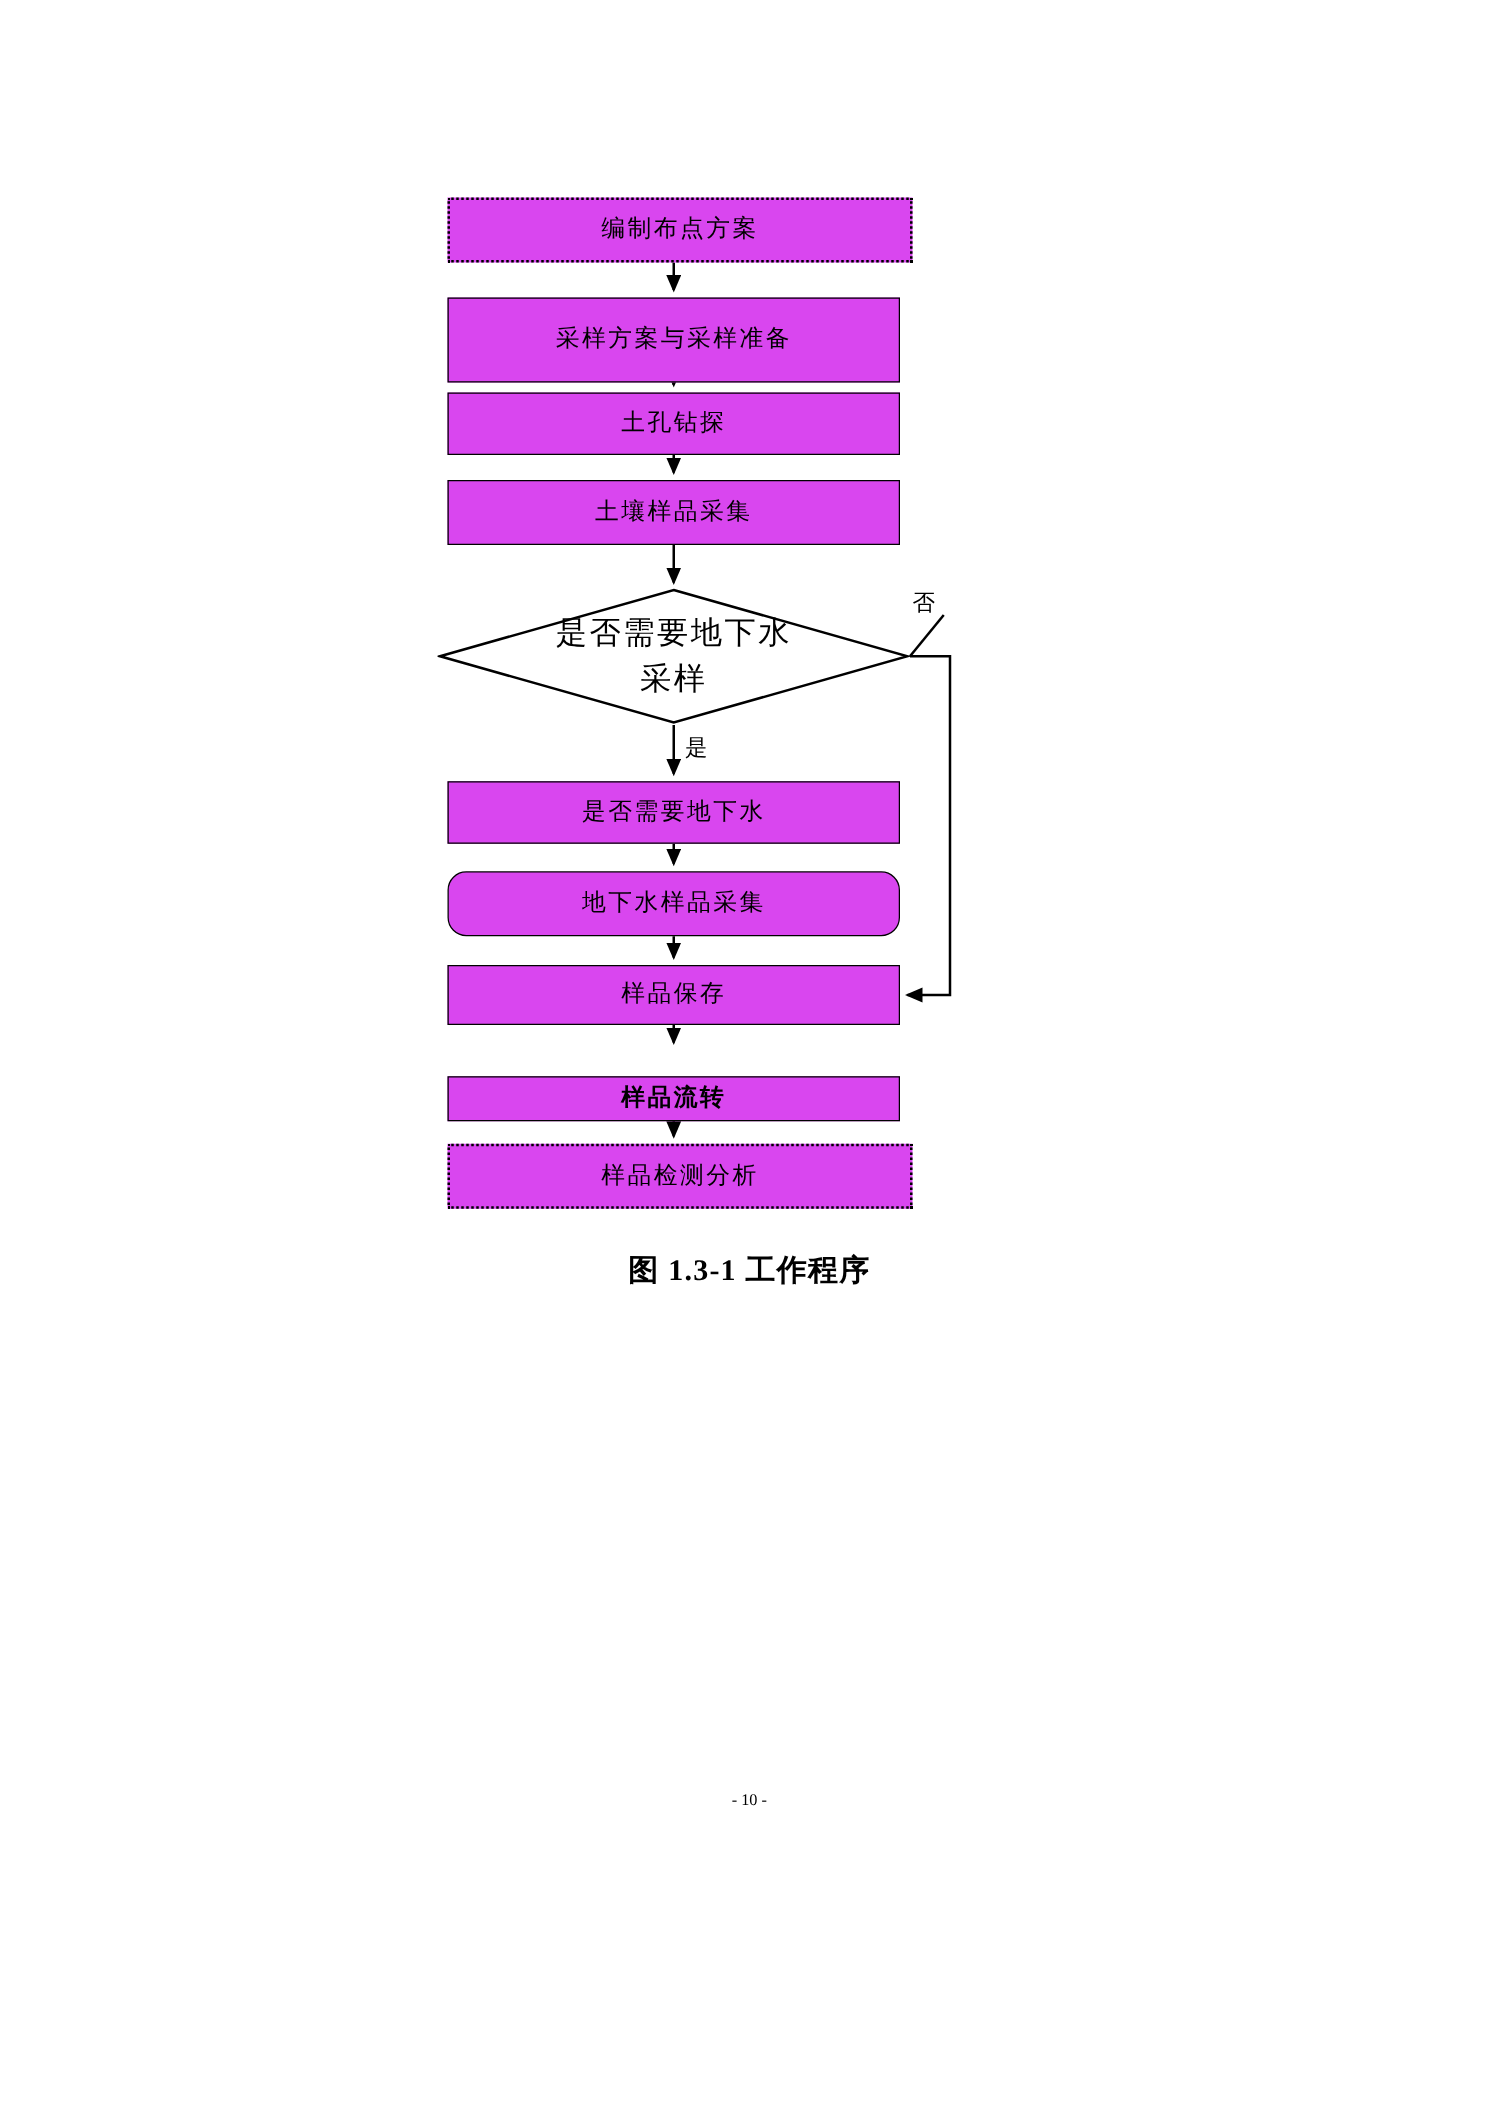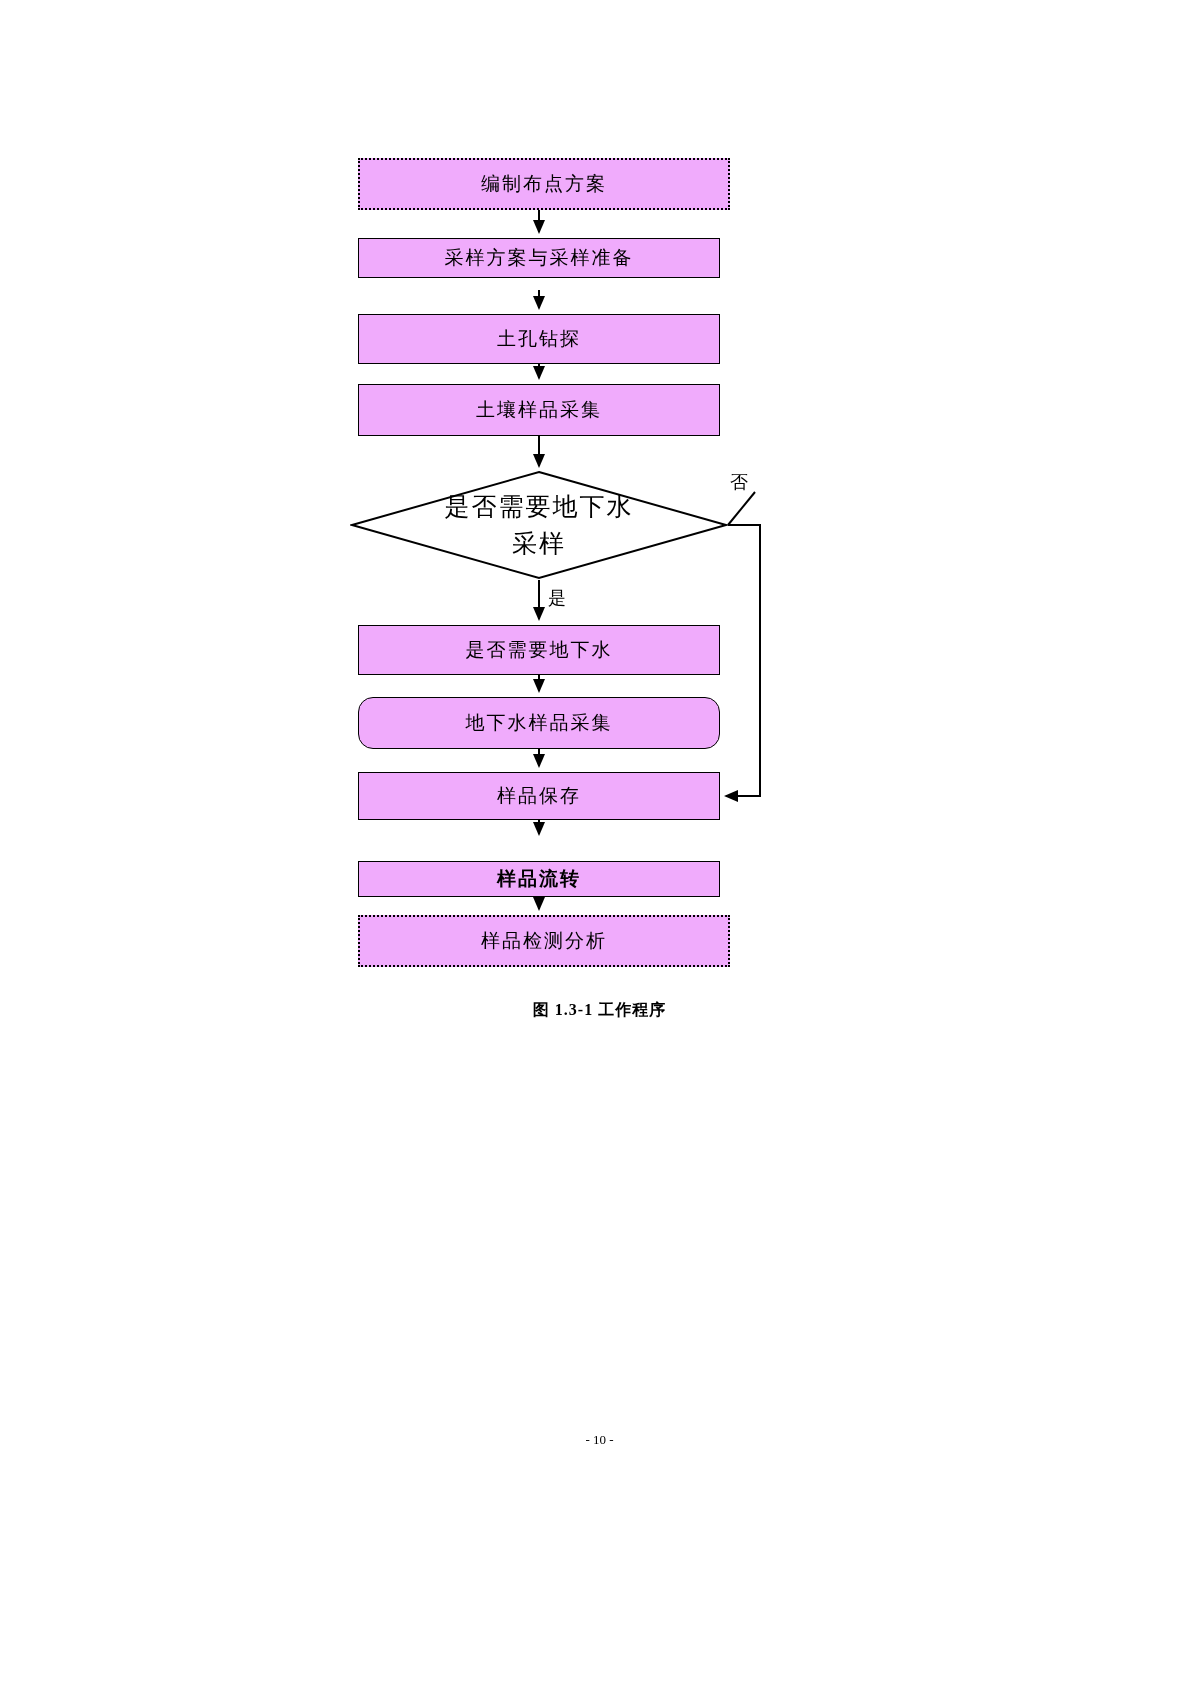--- a/index.html
+++ b/index.html
@@ -32,36 +32,36 @@
     height: 840px;
   }
 
   .node {
     position: absolute;
     box-sizing: border-box;
     display: flex;
     align-items: center;
     justify-content: center;
     text-align: center;
-    background: #f0abfc;
+    background: #d946ef;
     font-size: 19px;
     letter-spacing: 2px;
     line-height: 1.35;
   }
 
   .node.solid {
     border: 1.5px solid #000000;
   }
   .node.dotted {
     border: 2px dotted #000000;
   }
 
   
   .b-start   { left: 28px;  top: 18px;  width: 372px; height: 52px; }
-  .b-plan    { left: 28px;  top: 98px;  width: 362px; height: 40px; }
+  .b-plan    { left: 28px;  top: 98px;  width: 362px; height: 68px; }
   .b-drill   { left: 28px;  top: 174px; width: 362px; height: 50px; }
   .b-soil    { left: 28px;  top: 244px; width: 362px; height: 52px; }
   .b-well    { left: 28px;  top: 485px; width: 362px; height: 50px; }
   .b-gwsamp  { left: 28px;  top: 557px; width: 362px; height: 52px; border-radius: 15px; }
   .b-keep    { left: 28px;  top: 632px; width: 362px; height: 48px; }
   .b-transfer{ left: 28px;  top: 721px; width: 362px; height: 36px; font-weight: bold; }
   .b-analyze { left: 28px;  top: 775px; width: 372px; height: 52px; }
 
   
   .diamond-wrap {
@@ -108,21 +108,21 @@
   .lbl-yes { left: 218px; top: 446px; }
   .lbl-no  { left: 400px; top: 330px; }
 
   
   .caption {
     position: absolute;
     left: 0;
     top: 1000px;
     width: 1199px;
     text-align: center;
-    font-size: 16px;
+    font-size: 24px;
     font-weight: bold;
     letter-spacing: 1px;
   }
 
   
   .page-number {
     position: absolute;
     left: 0;
     top: 1432px;
     width: 1199px;

